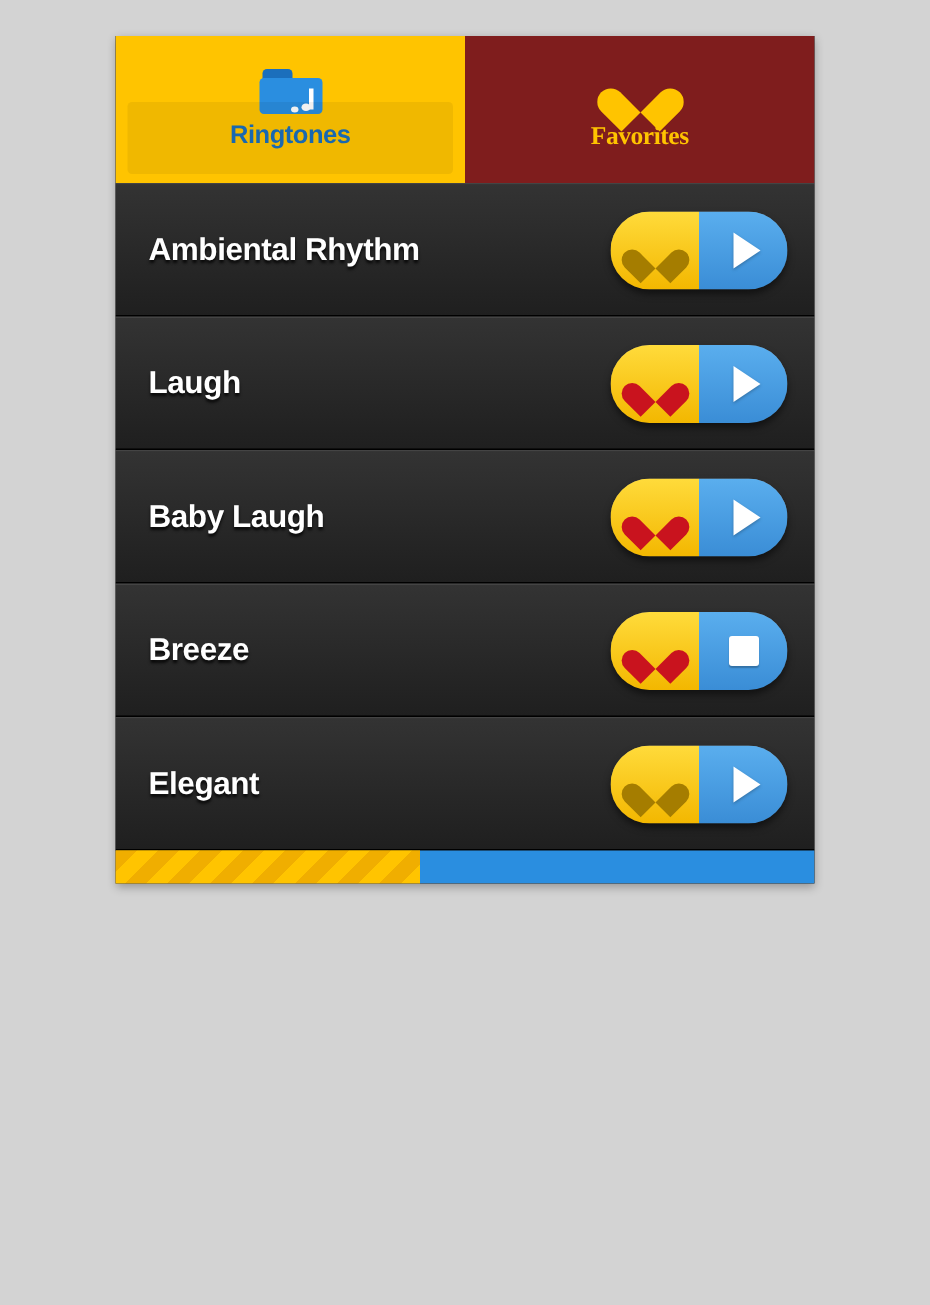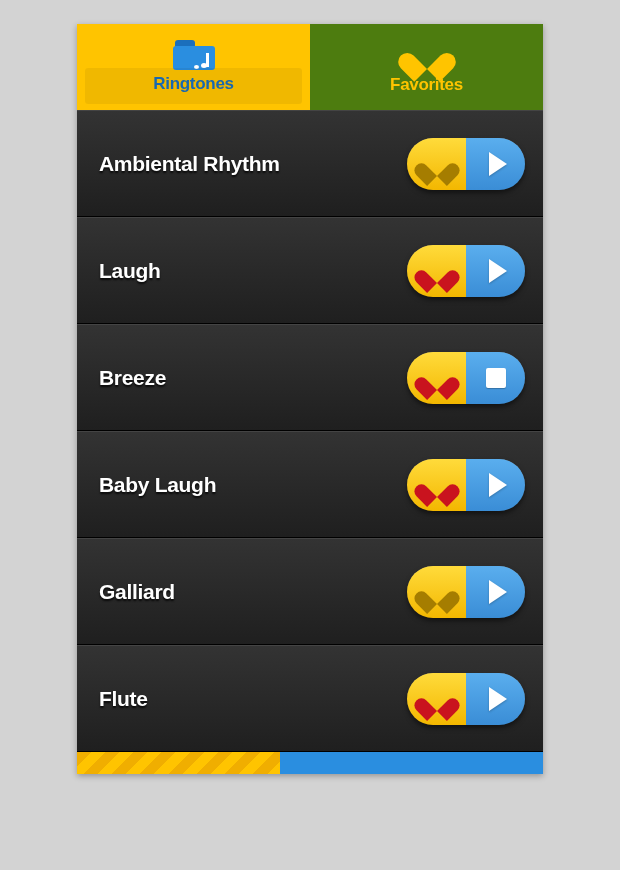--- a/index.html
+++ b/index.html
@@ -12,21 +12,21 @@
   }
   .app {
     width: 466px;
     background: #1a1a1a;
     overflow: hidden;
     box-shadow: 0 2px 6px rgba(0,0,0,0.3);
     position: relative;
   }
   .tabs {
     display: flex;
-    height: 86px;
+    height: 98px;
   }
   .tab {
     flex: 1;
     display: flex;
     flex-direction: column;
     align-items: center;
     justify-content: center;
     cursor: pointer;
     gap: 2px;
     position: relative;
@@ -36,21 +36,22 @@
   }
   .tab-ringtones::after {
     content: "";
     position: absolute;
     left: 8px; right: 8px; bottom: 6px; top: 44px;
     background: rgba(0,0,0,0.06);
     border-radius: 3px;
     pointer-events: none;
   }
   .tab-favorites {
-    background: #4d7c0f;
+    background: #7f1d1d;
+    font-family: Liberation Serif, serif;
   }
   .tab-label {
     font-size: 17px;
     font-weight: 900;
     letter-spacing: -0.3px;
     margin-top: 2px;
   }
   .tab-ringtones .tab-label { color: #1b6fbc; }
   .tab-favorites .tab-label { color: #ffc400; }
 
@@ -59,21 +60,21 @@
     flex-direction: column;
   }
   .row {
     background: linear-gradient(#333333, #1f1f1f);
     border-top: 1px solid #444;
     border-bottom: 1px solid #000;
     display: flex;
     align-items: center;
     justify-content: space-between;
     padding: 0 18px 0 22px;
-    height: 107px;
+    height: 89px;
   }
   .row-title {
     color: #fff;
     font-size: 21px;
     font-weight: 900;
     text-shadow: 0 2px 2px rgba(0,0,0,0.8);
     letter-spacing: -0.3px;
   }
   .pill {
     display: flex;
@@ -238,57 +239,46 @@
         <div class="pill">
           <div class="pill-half pill-fav">
             <div class="heart-shape heart-fav-true"></div>
           </div>
           <div class="pill-half pill-play">
             <div class="play-triangle"></div>
           </div>
         </div>
       </div>
       <div class="row">
+        <div class="row-title">Baby Laugh</div>
+        <div class="pill">
+          <div class="pill-half pill-fav">
+            <div class="heart-shape heart-fav-true"></div>
+          </div>
+          <div class="pill-half pill-play">
+            <div class="play-triangle"></div>
+          </div>
+        </div>
+      </div>
+      <div class="row">
         <div class="row-title">Breeze</div>
         <div class="pill">
           <div class="pill-half pill-fav">
             <div class="heart-shape heart-fav-true"></div>
           </div>
           <div class="pill-half pill-play">
             <div class="stop-square"></div>
           </div>
         </div>
       </div>
       <div class="row">
-        <div class="row-title">Baby Laugh</div>
-        <div class="pill">
-          <div class="pill-half pill-fav">
-            <div class="heart-shape heart-fav-true"></div>
-          </div>
-          <div class="pill-half pill-play">
-            <div class="play-triangle"></div>
-          </div>
-        </div>
-      </div>
-      <div class="row">
-        <div class="row-title">Galliard</div>
+        <div class="row-title">Elegant</div>
         <div class="pill">
           <div class="pill-half pill-fav">
             <div class="heart-shape heart-fav-false"></div>
-          </div>
-          <div class="pill-half pill-play">
-            <div class="play-triangle"></div>
-          </div>
-        </div>
-      </div>
-      <div class="row">
-        <div class="row-title">Flute</div>
-        <div class="pill">
-          <div class="pill-half pill-fav">
-            <div class="heart-shape heart-fav-true"></div>
           </div>
           <div class="pill-half pill-play">
             <div class="play-triangle"></div>
           </div>
         </div>
       </div>
     </div>
 
   <div class="footer">
     <div class="footer-left"></div>

